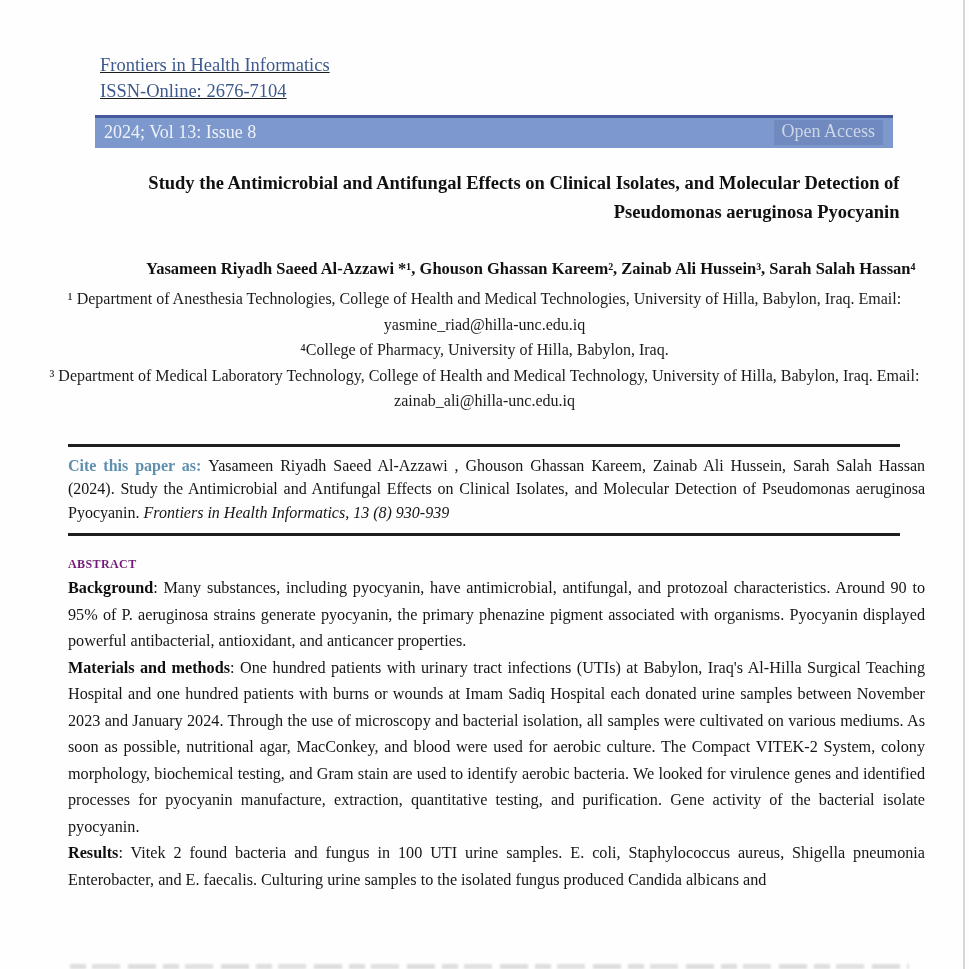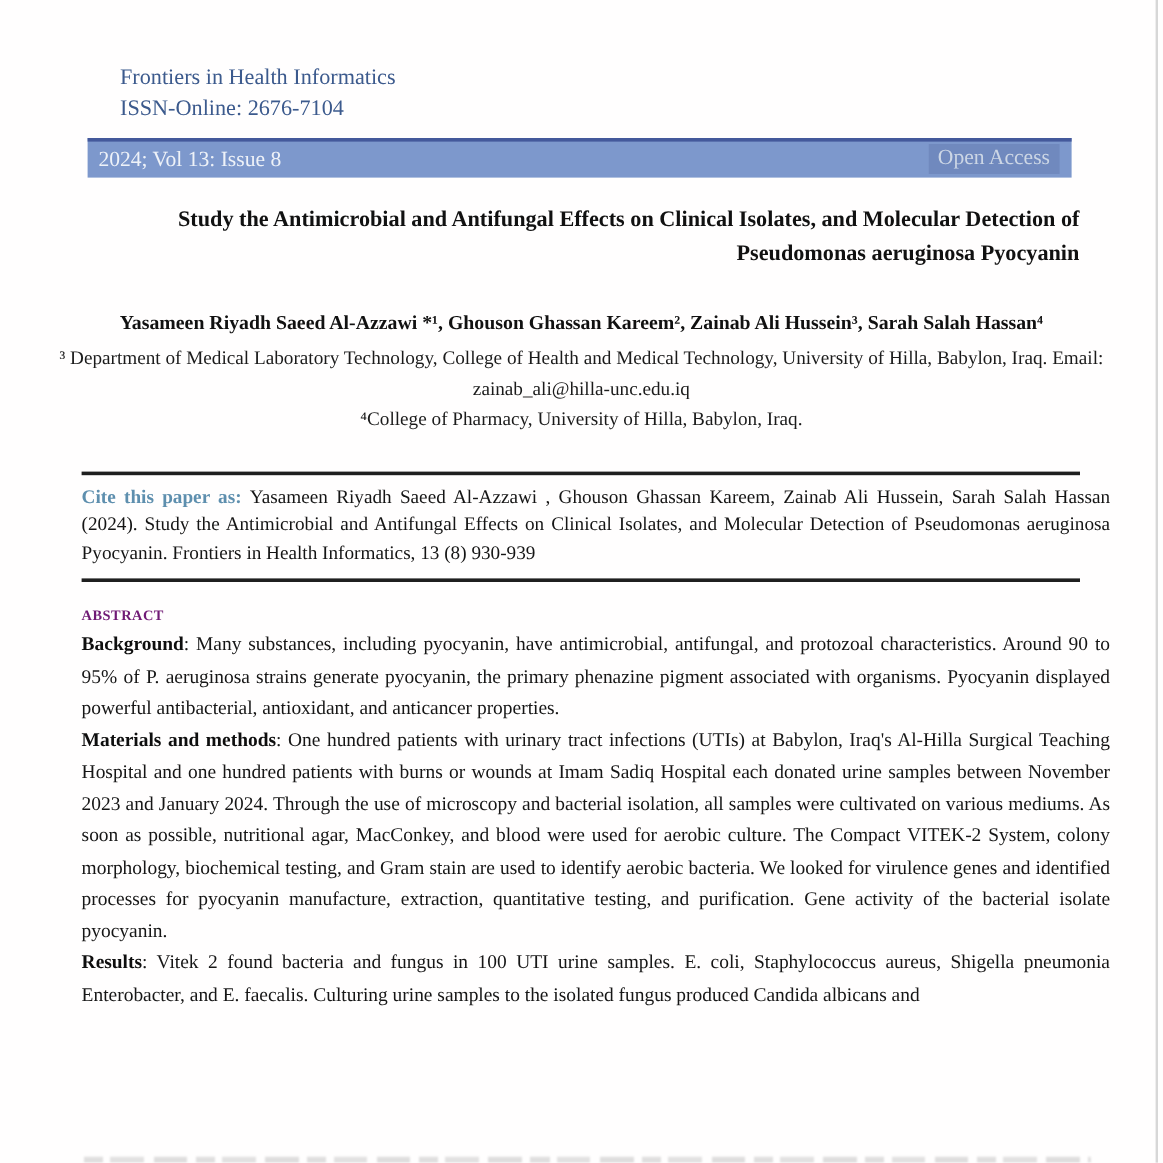--- a/index.html
+++ b/index.html
@@ -12,59 +12,60 @@
   .page { position:relative; width:969px; height:969px; background:#fffefe; }
   .edge-line {
     position:absolute; top:0; right:4px; width:2px; height:100%;
     background:#c9c9c9; opacity:.75;
   }
 
   
   .header {
     display:flex; justify-content:space-between; align-items:flex-start;
     padding:52px 86px 0 100px;
+    text-decoration:underline;
   }
   .journal-id { font-size:18.5px; line-height:26px; color:var(--header-text,#3c5a8d); }
   .journal-url { font-size:18.5px; line-height:26px; color:var(--header-text,#3c5a8d); text-decoration:none; }
 
   
   .issue-bar {
-    margin:11px 76px 0 73px; height:33px; box-sizing:border-box;
+    margin:11px 76px 0 95px; height:33px; box-sizing:border-box;
     background:var(--bar-bg,#7d98cc);
     border-top:3px solid var(--bar-border,#44599b);
     display:flex; justify-content:space-between; align-items:center;
     padding:0 10px 2px 9px;
   }
   .issue-info { color:var(--bar-text,#eef2f8); font-size:18px; }
   .open-access {
     color:var(--open-access-text,#ccd6e5); font-size:18px;
     background:rgba(78,102,156,.28); padding:1px 8px 3px;
   }
 
   
   .title {
     margin:21px auto 0; width:830px; text-align:right;
     font-weight:bold; font-size:18.5px; line-height:29px; color:#111;
   }
   .authors {
-    margin:27px auto 0; width:862px; text-align:center;
+    margin:27px auto 0; width:862px; text-align:right;
     font-weight:bold; font-size:16.5px; line-height:29px; color:#111;
   }
   .affiliations { margin:3px auto 0; width:872px; text-align:center; }
   .affiliations p { margin:0; font-size:16px; line-height:25.5px; }
 
   
   .cite-block { margin:30px 44px 0 68px; }
   .rule { border:none; border-top:3px solid var(--rule,#1f1f1f); margin:0; width:832px; }
   .cite-text {
     margin:7px 0 9px; font-size:16px; line-height:23.5px;
     text-align:justify; color:#151515;
   }
   .cite-label { color:var(--cite-label,#5e8fae);font-weight:bold; }
-  .cite-source { }
+  .cite-source { font-style:italic; }
 
   
   .abstract { margin:21px 44px 0 68px; }
   .abstract-heading {
     margin:0 0 3px; font-size:12px; font-weight:bold;
     letter-spacing:.4px; color:#701a75;
   }
   .abstract p {
     margin:0; font-size:16.2px; line-height:26.5px;
     text-align:justify; color:#161616;
@@ -96,22 +97,23 @@
   <div class="issue-bar">
     <span class="issue-info">2024; Vol 13: Issue 8</span>
     <span class="open-access">Open Access</span>
   </div>
 
   <h1 class="title">Study the Antimicrobial and Antifungal Effects on Clinical Isolates, and Molecular Detection of Pseudomonas aeruginosa Pyocyanin</h1>
 
   <div class="authors">Yasameen Riyadh Saeed Al-Azzawi *¹, Ghouson Ghassan Kareem², Zainab Ali Hussein³, Sarah Salah Hassan⁴</div>
 
   <div class="affiliations">
+    <p>¹ Department of Anesthesia Technologies, College of Health and Medical Technologies, University of Hilla, Babylon, Iraq. Email: yasmine_riad@hilla-unc.edu.iq</p>
+    <p>⁴College of Pharmacy, University of Hilla, Babylon, Iraq.</p>
     <p>³ Department of Medical Laboratory Technology, College of Health and Medical Technology, University of Hilla, Babylon, Iraq.  Email:  zainab_ali@hilla-unc.edu.iq</p>
-    <p>⁴College of Pharmacy, University of Hilla, Babylon, Iraq.</p>
   </div>
 
   <div class="cite-block">
     <hr class="rule">
     <p class="cite-text"><span class="cite-label">Cite this paper as: </span><span>Yasameen Riyadh Saeed Al-Azzawi , Ghouson Ghassan Kareem, Zainab Ali Hussein, Sarah Salah Hassan (2024). Study the Antimicrobial and Antifungal Effects on Clinical Isolates, and Molecular Detection of Pseudomonas aeruginosa Pyocyanin. </span><span class="cite-source">Frontiers in Health Informatics, 13 (8) 930-939</span></p>
     <hr class="rule">
   </div>
 
   <div class="abstract">
     <h2 class="abstract-heading">ABSTRACT</h2>

